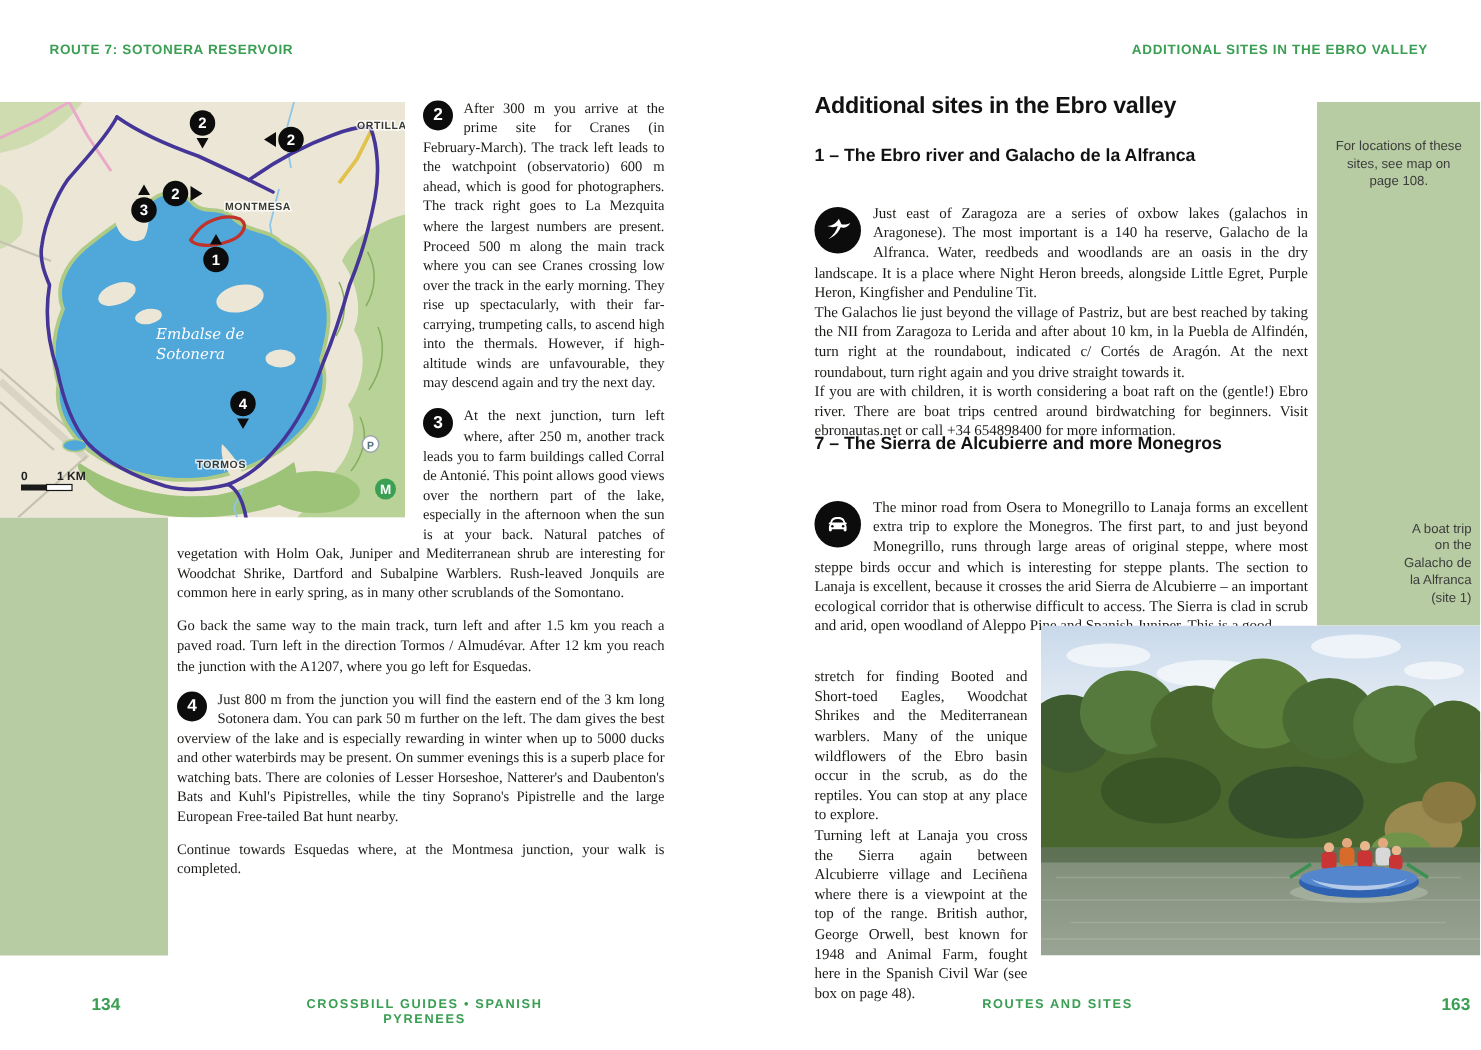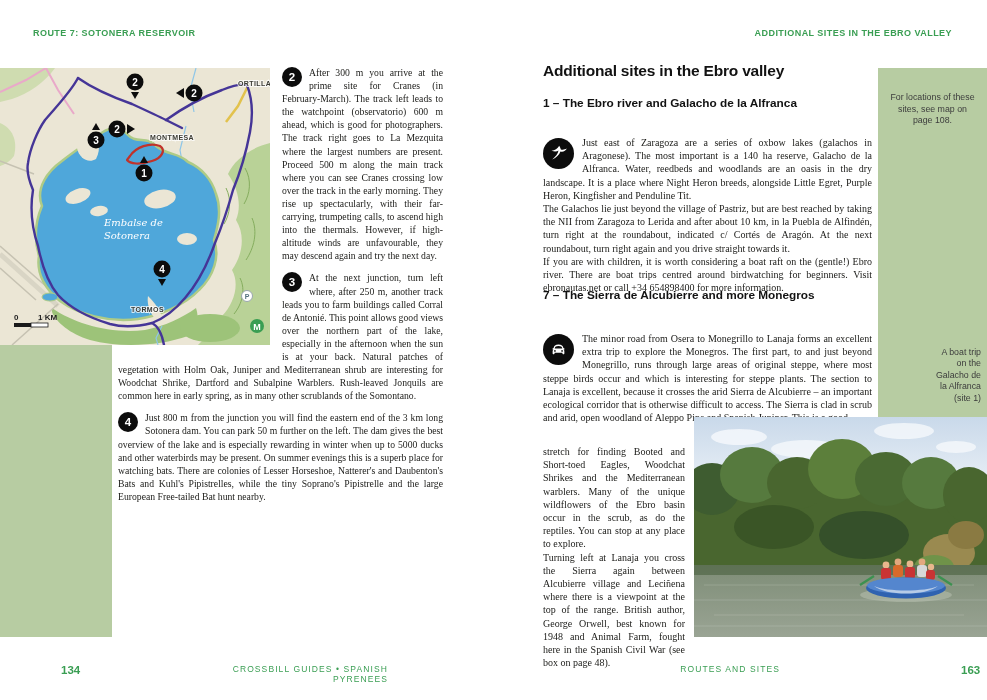--- a/index.html
+++ b/index.html
@@ -1,21 +1,21 @@
 <!DOCTYPE html>
 <html><head>
 <meta charset="utf-8">
 <style>
   html,body{margin:0;padding:0;background:#ffffff;}
   #spread{position:relative;width:987px;height:700px;background:#ffffff;overflow:hidden;
           font-family:"Liberation Serif",serif;color:#1b1b18;}
   .runhead{position:absolute;top:28px;font:bold 9px "Liberation Sans",sans-serif;
            color:#3a9e53;letter-spacing:.45px;}
   .footer-item{position:absolute;top:664px;font-family:"Liberation Sans",sans-serif;color:#3a9e53;}
-  .footer-center{font-weight:normal;font-size:8.5px;letter-spacing:1.1px;text-align:right;}
+  .footer-center{font-weight:bold;font-size:8.5px;letter-spacing:1.1px;text-align:center;}
   .pagenum{font-weight:bold;font-size:11.5px;margin-left:28px;}
   .body-text{font-size:9.7px;line-height:13.1px;text-align:justify;color:#1b1b18;}
   .body-text p{margin:0 0 9px 0;}
   .rp-body{font-size:10px;line-height:13.2px;margin-top:28px;}
   .rp-body p{margin:0;}
   .num-circle{float:left;width:20px;height:20px;border-radius:50%;background:#0c0c0c;color:#fff;
               font:bold 11.5px/20px "Liberation Sans",sans-serif;text-align:center;margin:1px 7px 0 0;}
   .icon-circle{float:left;width:31px;height:31px;border-radius:50%;background:#0c0c0c;
                margin:2px 8px 1px 0;display:flex;align-items:center;justify-content:center;}
   .map-spacer{float:left;width:164px;height:284px;}
@@ -134,22 +134,28 @@
     <div class="map-spacer"></div>
     <p>
       <span class="num-circle">2</span>
       <span>After 300 m you arrive at the prime site for Cranes (in February-March). The track left leads to the watchpoint (observatorio) 600 m ahead, which is good for photographers. The track right goes to La Mezquita where the largest numbers are present. Proceed 500 m along the main track where you can see Cranes crossing low over the track in the early morning. They rise up spectacularly, with their far-carrying, trumpeting calls, to ascend high into the thermals. However, if high-altitude winds are unfavourable, they may descend again and try the next day.</span>
     </p>
     <p>
       <span class="num-circle">3</span>
       <span>At the next junction, turn left where, after 250 m, another track leads you to farm buildings called Corral de Antonié. This point allows good views over the northern part of the lake, especially in the afternoon when the sun is at your back. Natural patches of vegetation with Holm Oak, Juniper and Mediterranean shrub are interesting for Woodchat Shrike, Dartford and Subalpine Warblers. Rush-leaved Jonquils are common here in early spring, as in many other scrublands of the Somontano.</span>
     </p>
     <p>
+      <span>Go back the same way to the main track, turn left and after 1.5 km you reach a paved road. Turn left in the direction Tormos / Almudévar. After 12 km you reach the junction with the A1207, where you go left for Esquedas.</span>
+    </p>
+    <p>
       <span class="num-circle">4</span>
       <span>Just 800 m from the junction you will find the eastern end of the 3 km long Sotonera dam. You can park 50 m further on the left. The dam gives the best overview of the lake and is especially rewarding in winter when up to 5000 ducks and other waterbirds may be present. On summer evenings this is a superb place for watching bats. There are colonies of Lesser Horseshoe, Natterer's and Daubenton's Bats and Kuhl's Pipistrelles, while the tiny Soprano's Pipistrelle and the large European Free-tailed Bat hunt nearby.</span>
+    </p>
+    <p>
+      <span>Continue towards Esquedas where, at the Montmesa junction, your walk is completed.</span>
     </p>
   </div>
 
   <div class="page-title">Additional sites in the Ebro valley</div>
 
   <div class="site-heading" style="top:96px;">1 – The Ebro river and Galacho de la Alfranca</div>
 
   <div class="abs body-text rp-body" style="left:543px;top:108px;width:329px;">
     <p>
       <span class="icon-circle">

